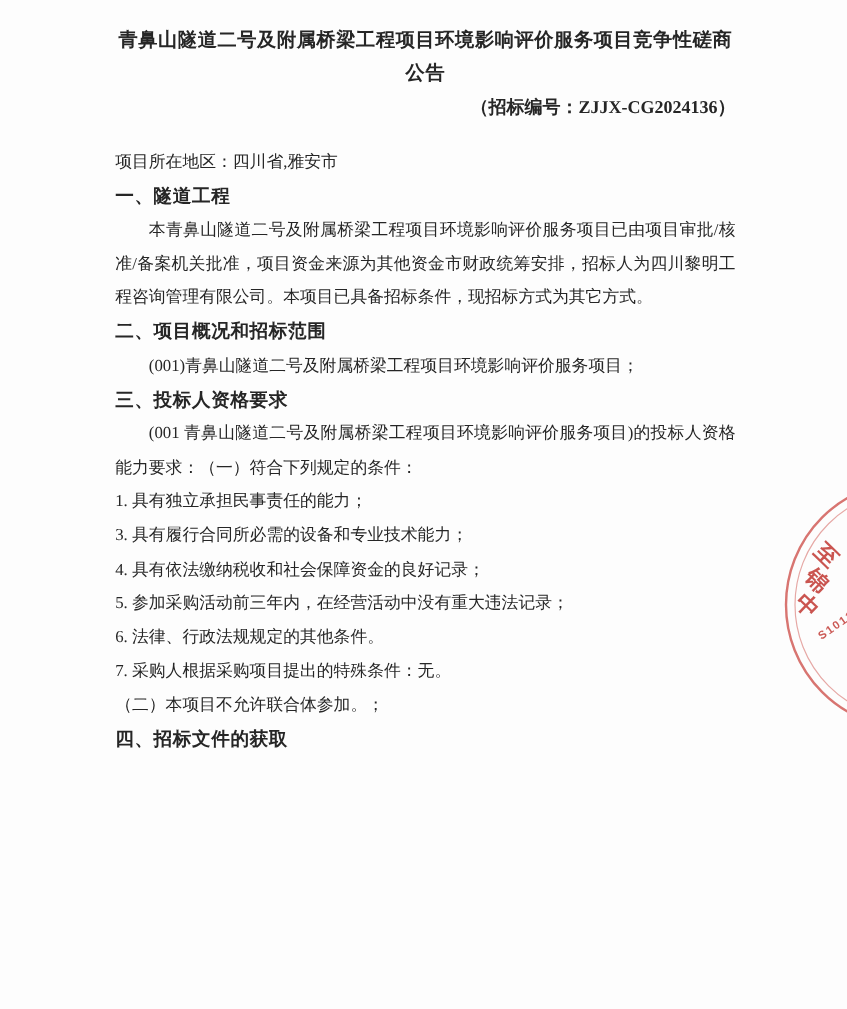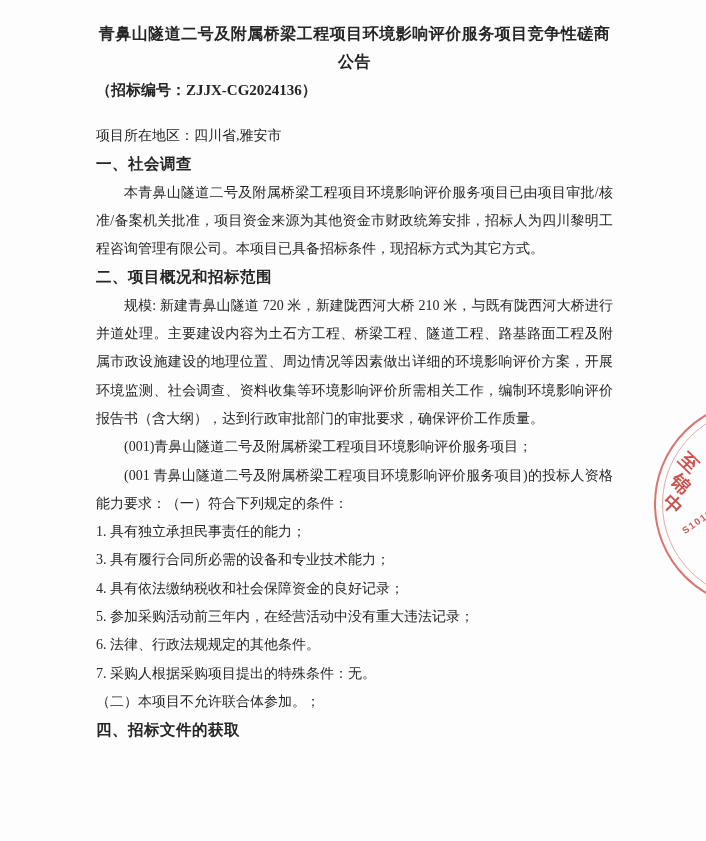--- a/index.html
+++ b/index.html
@@ -24,21 +24,21 @@
     font-size: 16px;
     font-weight: bold;
     text-align: center;
     line-height: 28px;
     letter-spacing: 0.5px;
   }
   .doc-subtitle {
     margin: 0;
     font-size: 15px;
     font-weight: bold;
-    text-align: left;
+    text-align: right;
     line-height: 28px;
   }
   .region-line {
     margin: 18px 0 0 0;
     font-size: 14px;
     line-height: 28.3px;
   }
   .sec-heading {
     margin: 0;
     font-size: 15.5px;
@@ -113,27 +113,27 @@
 <body>
 
 <div class="page">
   <div class="content">
 
     <p class="doc-title">青鼻山隧道二号及附属桥梁工程项目环境影响评价服务项目竞争性磋商公告</p>
     <p class="doc-subtitle">（招标编号：ZJJX-CG2024136）</p>
 
     <p class="region-line">项目所在地区：四川省,雅安市</p>
 
-    <p class="sec-heading">一、社会调查</p>
+    <p class="sec-heading">一、隧道工程</p>
     <p class="para">本青鼻山隧道二号及附属桥梁工程项目环境影响评价服务项目已由项目审批/核准/备案机关批准，项目资金来源为其他资金市财政统筹安排，招标人为四川黎明工程咨询管理有限公司。本项目已具备招标条件，现招标方式为其它方式。</p>
 
     <p class="sec-heading">二、项目概况和招标范围</p>
-    <p class="para">规模: 新建青鼻山隧道 720 米，新建陇西河大桥 210 米，与既有陇西河大桥进行并道处理。主要建设内容为土石方工程、桥梁工程、隧道工程、路基路面工程及附属市政设施建设的地理位置、周边情况等因素做出详细的环境影响评价方案，开展环境监测、社会调查、资料收集等环境影响评价所需相关工作，编制环境影响评价报告书（含大纲），达到行政审批部门的审批要求，确保评价工作质量。</p>
     <p class="line indent">(001)青鼻山隧道二号及附属桥梁工程项目环境影响评价服务项目；</p>
 
+    <p class="sec-heading">三、投标人资格要求</p>
     <p class="para">(001 青鼻山隧道二号及附属桥梁工程项目环境影响评价服务项目)的投标人资格能力要求：（一）符合下列规定的条件：</p>
     <p class="cond">1. 具有独立承担民事责任的能力；</p>
     <p class="cond">3. 具有履行合同所必需的设备和专业技术能力；</p>
     <p class="cond">4. 具有依法缴纳税收和社会保障资金的良好记录；</p>
     <p class="cond">5. 参加采购活动前三年内，在经营活动中没有重大违法记录；</p>
     <p class="cond">6. 法律、行政法规规定的其他条件。</p>
     <p class="cond">7. 采购人根据采购项目提出的特殊条件：无。</p>
     <p class="cond">（二）本项目不允许联合体参加。；</p>
 
     <p class="sec-heading">四、招标文件的获取</p>

